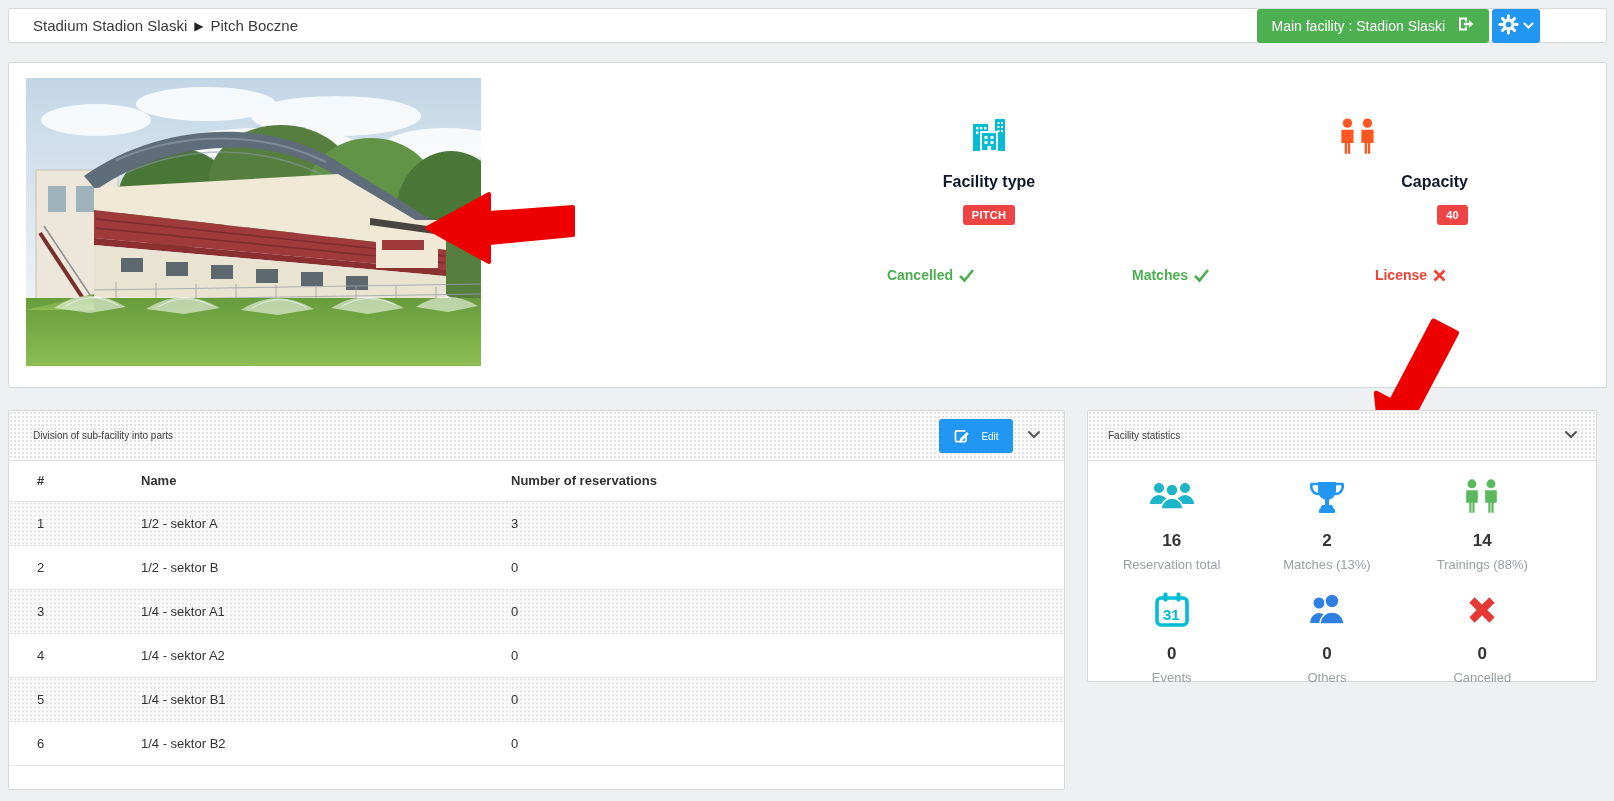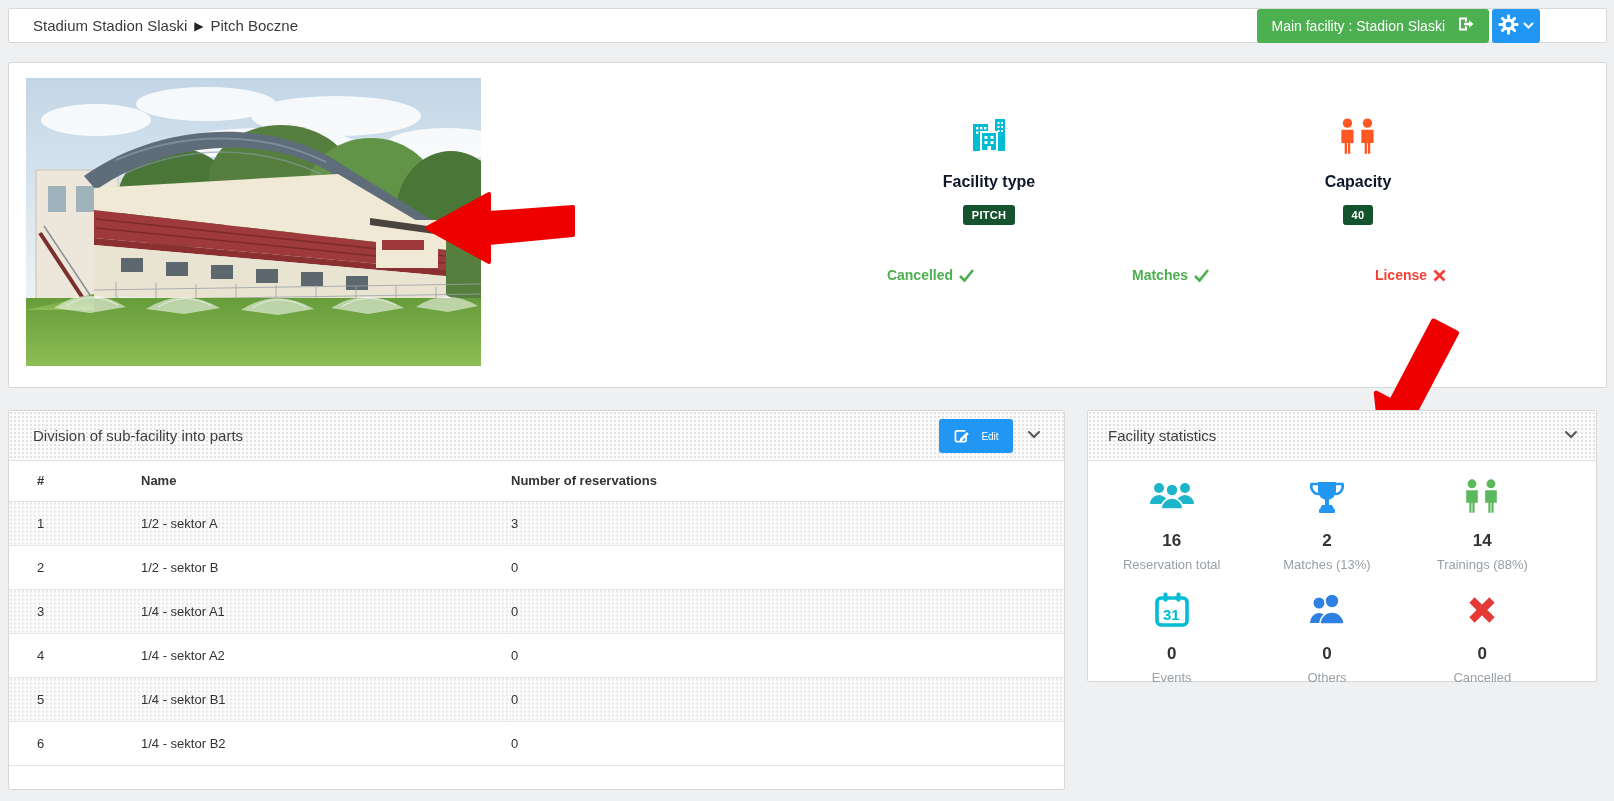--- a/index.html
+++ b/index.html
@@ -25,41 +25,41 @@
   #topbar-right { margin-left:auto; margin-right:66px; display:flex; gap:3px; align-items:center; }
   .btn { border:none; border-radius:3px; cursor:pointer; display:inline-flex; align-items:center; justify-content:center; font-family:inherit; }
   #main-facility-btn { background:#4caf50; color:#fff; font-size:14px; height:34px; padding:0 14px; gap:10px; }
   #settings-btn { background:#2196f3; width:48px; height:34px; gap:4px; }
 
   
   #overview { left:8px; top:62px; width:1599px; height:326px; }
   #facility-photo { position:absolute; left:17px; top:15px; width:455px; height:288px; display:block; }
   .info-block { position:absolute; width:220px; text-align:center; }
   #facility-type-block { left:870px; top:52px; }
-  #capacity-block { left:1239px; top:52px; }
+  #capacity-block { left:1239px; top:52px;text-align:right; }
   .info-block .ic { height:42px; display:flex; align-items:flex-end; justify-content:center; }
   .info-block .lbl { margin-top:16px; font-size:16px; font-weight:bold; color:#0f172a; }
-  .badge { display:inline-block; margin-top:14px; background:#14532d; color:#fff;
+  .badge { display:inline-block; margin-top:14px; background:#ef4444; color:#fff;
            font-size:11px; font-weight:bold; padding:4px 9px; border-radius:3px; letter-spacing:.3px; }
   .flag { position:absolute; top:204px; width:200px; text-align:center; font-size:14px; font-weight:bold; }
   .flag svg { vertical-align:-3px; margin-left:5px; }
   #flag-trainings { left:822px; color:#4caf50; }
   #flag-matches   { left:1062px; color:#4caf50; }
   #flag-license   { left:1302px; color:#f44336; }
 
   
   .annot { position:absolute; pointer-events:none; }
   #arrow-photo { left:425px; top:186px; }
   #arrow-stats { left:1357px; top:312px; }
   #arrow-edit  { left:864px; top:424px; }
 
   
   #division { left:8px; top:410px; width:1057px; height:380px; }
   .panel-header { height:50px; border-bottom:1px solid #e2e2e2; display:flex; align-items:center; position:relative; }
-  .panel-title { margin-left:24px; font-size:15px; color:#3f3f3f; }
+  .panel-title { margin-left:24px; font-size:10px; color:#3f3f3f; }
   #edit-btn { position:absolute; left:930px; top:8px; width:74px; height:34px; background:#2196f3; color:#fff; font-size:10px; gap:11px; }
   .chev-btn { background:none; border:none; cursor:pointer; position:absolute; top:17px; }
   #division-chevron { left:1018px; }
   #stats-chevron { right:18px; }
 
   table { width:100%; border-collapse:collapse; font-size:13px; color:#333; }
   th { text-align:left; font-weight:bold; height:40px; border-bottom:1px solid #e2e2e2; }
   td { height:44px; border-bottom:1px solid #e6e6e6; }
   th:nth-child(1), td:nth-child(1) { padding-left:28px; width:132px; }
   th:nth-child(2), td:nth-child(2) { width:370px; }

